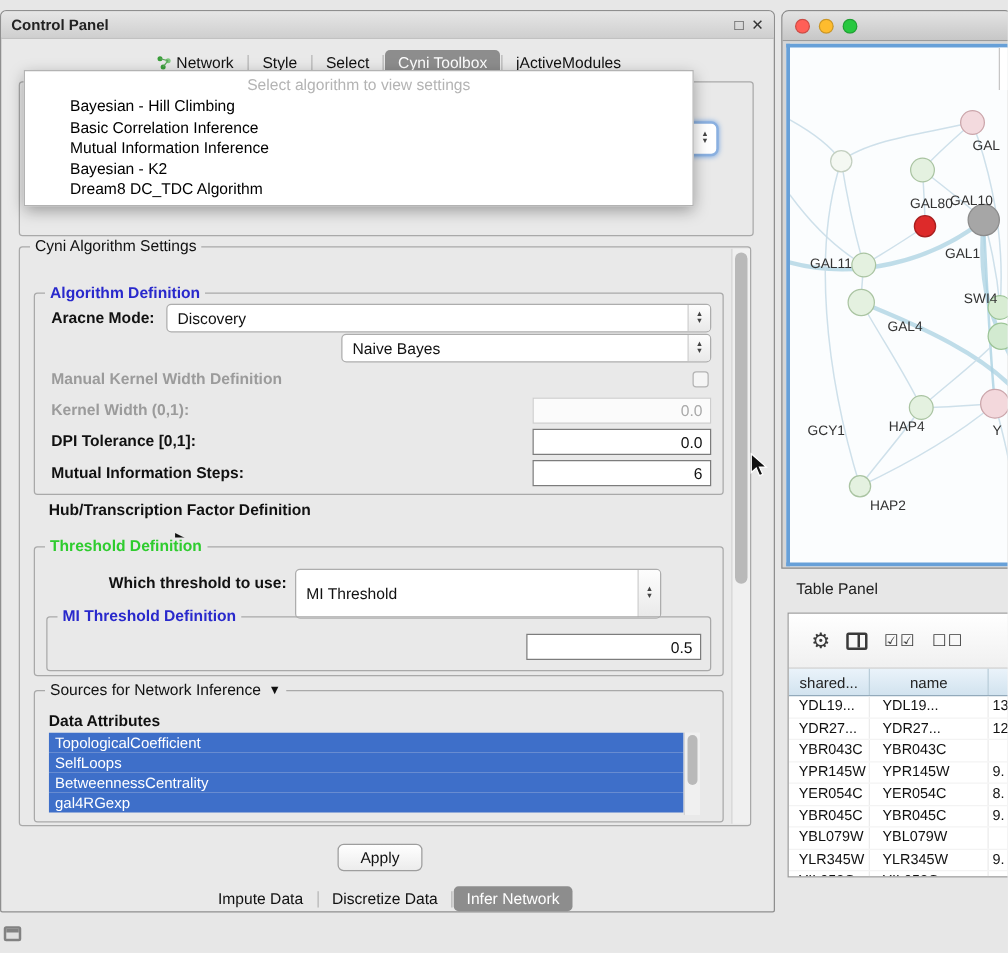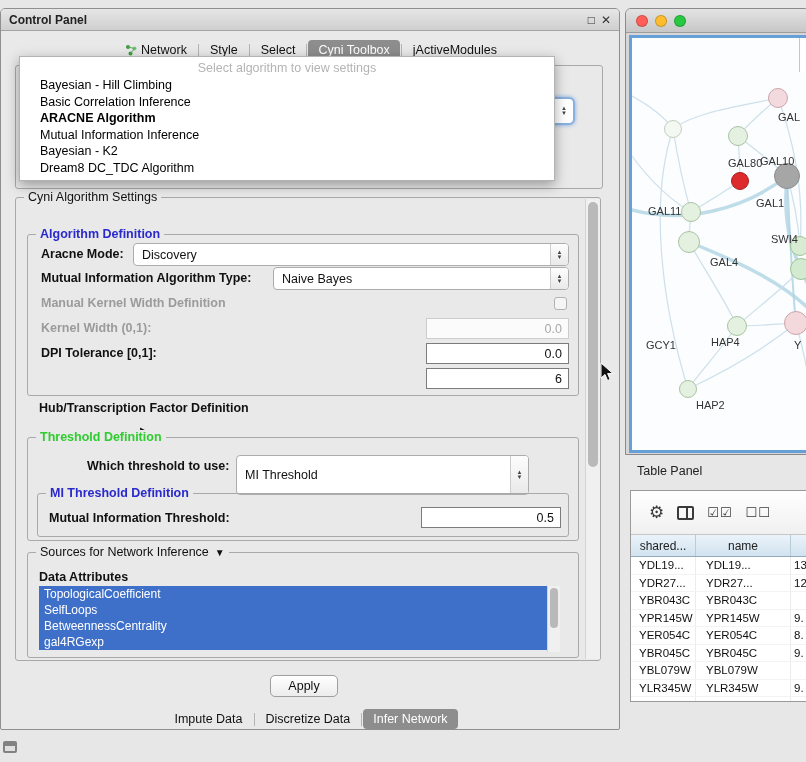--- a/index.html
+++ b/index.html
@@ -48,21 +48,21 @@
 
   .tfield{position:absolute;background:#fff;border:1px solid #7c7c7c;box-sizing:border-box;
     display:flex;align-items:center;justify-content:flex-end;padding:0 6px;font-size:12.5px;}
   .tfield.disabled{border-color:#cdcdcd;color:#a9a9a9;background:#fbfbfb;}
 
   .cbox{position:absolute;width:13px;height:13px;background:#f5f5f5;border:1px solid #b3b3b3;border-radius:3px;box-sizing:border-box;}
 
   .popup{position:absolute;left:18px;top:47px;width:534px;background:#fff;
     border:1px solid #b3b3b3;box-shadow:0 4px 12px rgba(0,0,0,.35);z-index:50;padding:2px 0 4px;}
   .popup .ph{text-align:center;color:#b4b4b4;font-size:12.5px;height:18px;line-height:18px;}
-  .popup .opt{padding:0 20px;height:16.5px;line-height:16.5px;font-size:12.5px;color:#000;white-space:nowrap;}
+  .popup .opt{padding:0 20px;height:16.5px;line-height:16.5px;font-size:12.5px;color:#000;white-space:nowrap;margin-left:16px;}
   .popup .opt.selected{font-weight:bold;}
 
   .combo-frag{position:absolute;left:524px;top:88px;width:50px;height:28px;background:#fff;
     border:2px solid #8ab0e0;border-radius:6px;box-shadow:0 0 4px #7aa7e0;box-sizing:border-box;
     display:flex;align-items:center;justify-content:flex-end;padding-right:6px;z-index:5;}
   .combo-frag .updown{display:flex;flex-direction:column;align-items:center;}
   .combo-frag .updown span{font-size:6px;line-height:5px;color:#444;}
 
   .scrolltrack{position:absolute;background:#f0f0f0;border-left:1px solid #d4d4d4;box-sizing:border-box;}
   .scrollthumb{position:absolute;background:#b9b9b9;border-radius:6px;}
@@ -163,21 +163,20 @@
     <span class="updown">
       <span>▲</span>
         <span>▼</span>
     </span>
   </div>
 
   <div class="popup" id="algo-popup">
     <div class="ph">Select algorithm to view settings</div>
   <div class="opt">Bayesian - Hill Climbing</div>
       <div class="opt">Basic Correlation Inference</div>
-      <div class="opt selected">ARACNE Algorithm</div>
       <div class="opt">Mutual Information Inference</div>
       <div class="opt">Bayesian - K2</div>
       <div class="opt">Dream8 DC_TDC Algorithm</div>
     </div>
 
   <div class="groupbox" style="left:14px;top:188px;width:586px;height:464px;">
     <span class="gtitle">Cyni Algorithm Settings</span>
   </div>
   <div class="scrolltrack" style="left:584px;top:190px;width:15px;height:460px;">
     <div class="scrollthumb" style="left:2px;top:3px;width:10px;height:265px;"></div>
@@ -189,38 +188,38 @@
 
   <div class="flabel" style="left:40px;top:237px;">Aracne Mode:</div>
   <div class="combo" style="left:132px;top:234px;width:436px;height:23px;">
     <span class="cval">Discovery</span>
     <span class="stepper">
         <span>▲</span>
         <span>▼</span>
       </span>
   </div>
 
-  <div class="flabel" style="left:40px;top:261px;">Mutual Information Algorithm Type:</div>
   <div class="combo" style="left:272px;top:258px;width:296px;height:23px;">
     <span class="cval">Naive Bayes</span>
     <span class="stepper">
         <span>▲</span>
         <span>▼</span>
       </span>
   </div>
 
   <div class="flabel disabled" style="left:40px;top:286px;">Manual Kernel Width Definition</div>
   <div class="cbox" style="left:553px;top:288px;"></div>
 
   <div class="flabel disabled" style="left:40px;top:311px;">Kernel Width (0,1):</div>
   <div class="tfield disabled" style="left:425px;top:309px;width:143px;height:21px;">0.0</div>
 
   <div class="flabel" style="left:40px;top:336px;">DPI Tolerance [0,1]:</div>
   <div class="tfield" style="left:425px;top:334px;width:143px;height:21px;">0.0</div>
 
+  <div class="flabel" style="left:40px;top:361px;">Mutual Information Steps:</div>
   <div class="tfield" style="left:425px;top:359px;width:143px;height:21px;">6</div>
 
   <div class="flabel" style="left:38px;top:391px;display:flex;align-items:center;gap:7px;flex-direction:column;">
     <span>Hub/Transcription Factor Definition</span>
     <span class="tri">▶</span>
   </div>
 
   <div class="groupbox" style="left:26px;top:428px;width:552px;height:104px;">
     <span class="gtitle green">Threshold Definition</span>
   </div>
@@ -229,21 +228,20 @@
     <span class="cval">MI Threshold</span>
     <span class="stepper">
         <span>▲</span>
         <span>▼</span>
       </span>
   </div>
 
   <div class="groupbox" style="left:36px;top:484px;width:532px;height:44px;">
     <span class="gtitle blue">MI Threshold Definition</span>
   </div>
-  <div class="flabel" style="left:48px;top:501px;">Mutual Information Threshold:</div>
   <div class="tfield" style="left:420px;top:498px;width:140px;height:21px;">0.5</div>
 
   <div class="groupbox" style="left:26px;top:543px;width:552px;height:106px;">
     <span class="gtitle" style="display:flex;align-items:center;gap:6px;">
       <span>Sources for Network Inference</span>
       <span class="tri">▼</span>
     </span>
   </div>
   <div class="flabel" style="left:38px;top:560px;">Data Attributes</div>
   <div class="abs" id="sources-list" style="left:38px;top:577px;width:508px;overflow:hidden;height:66px;">

